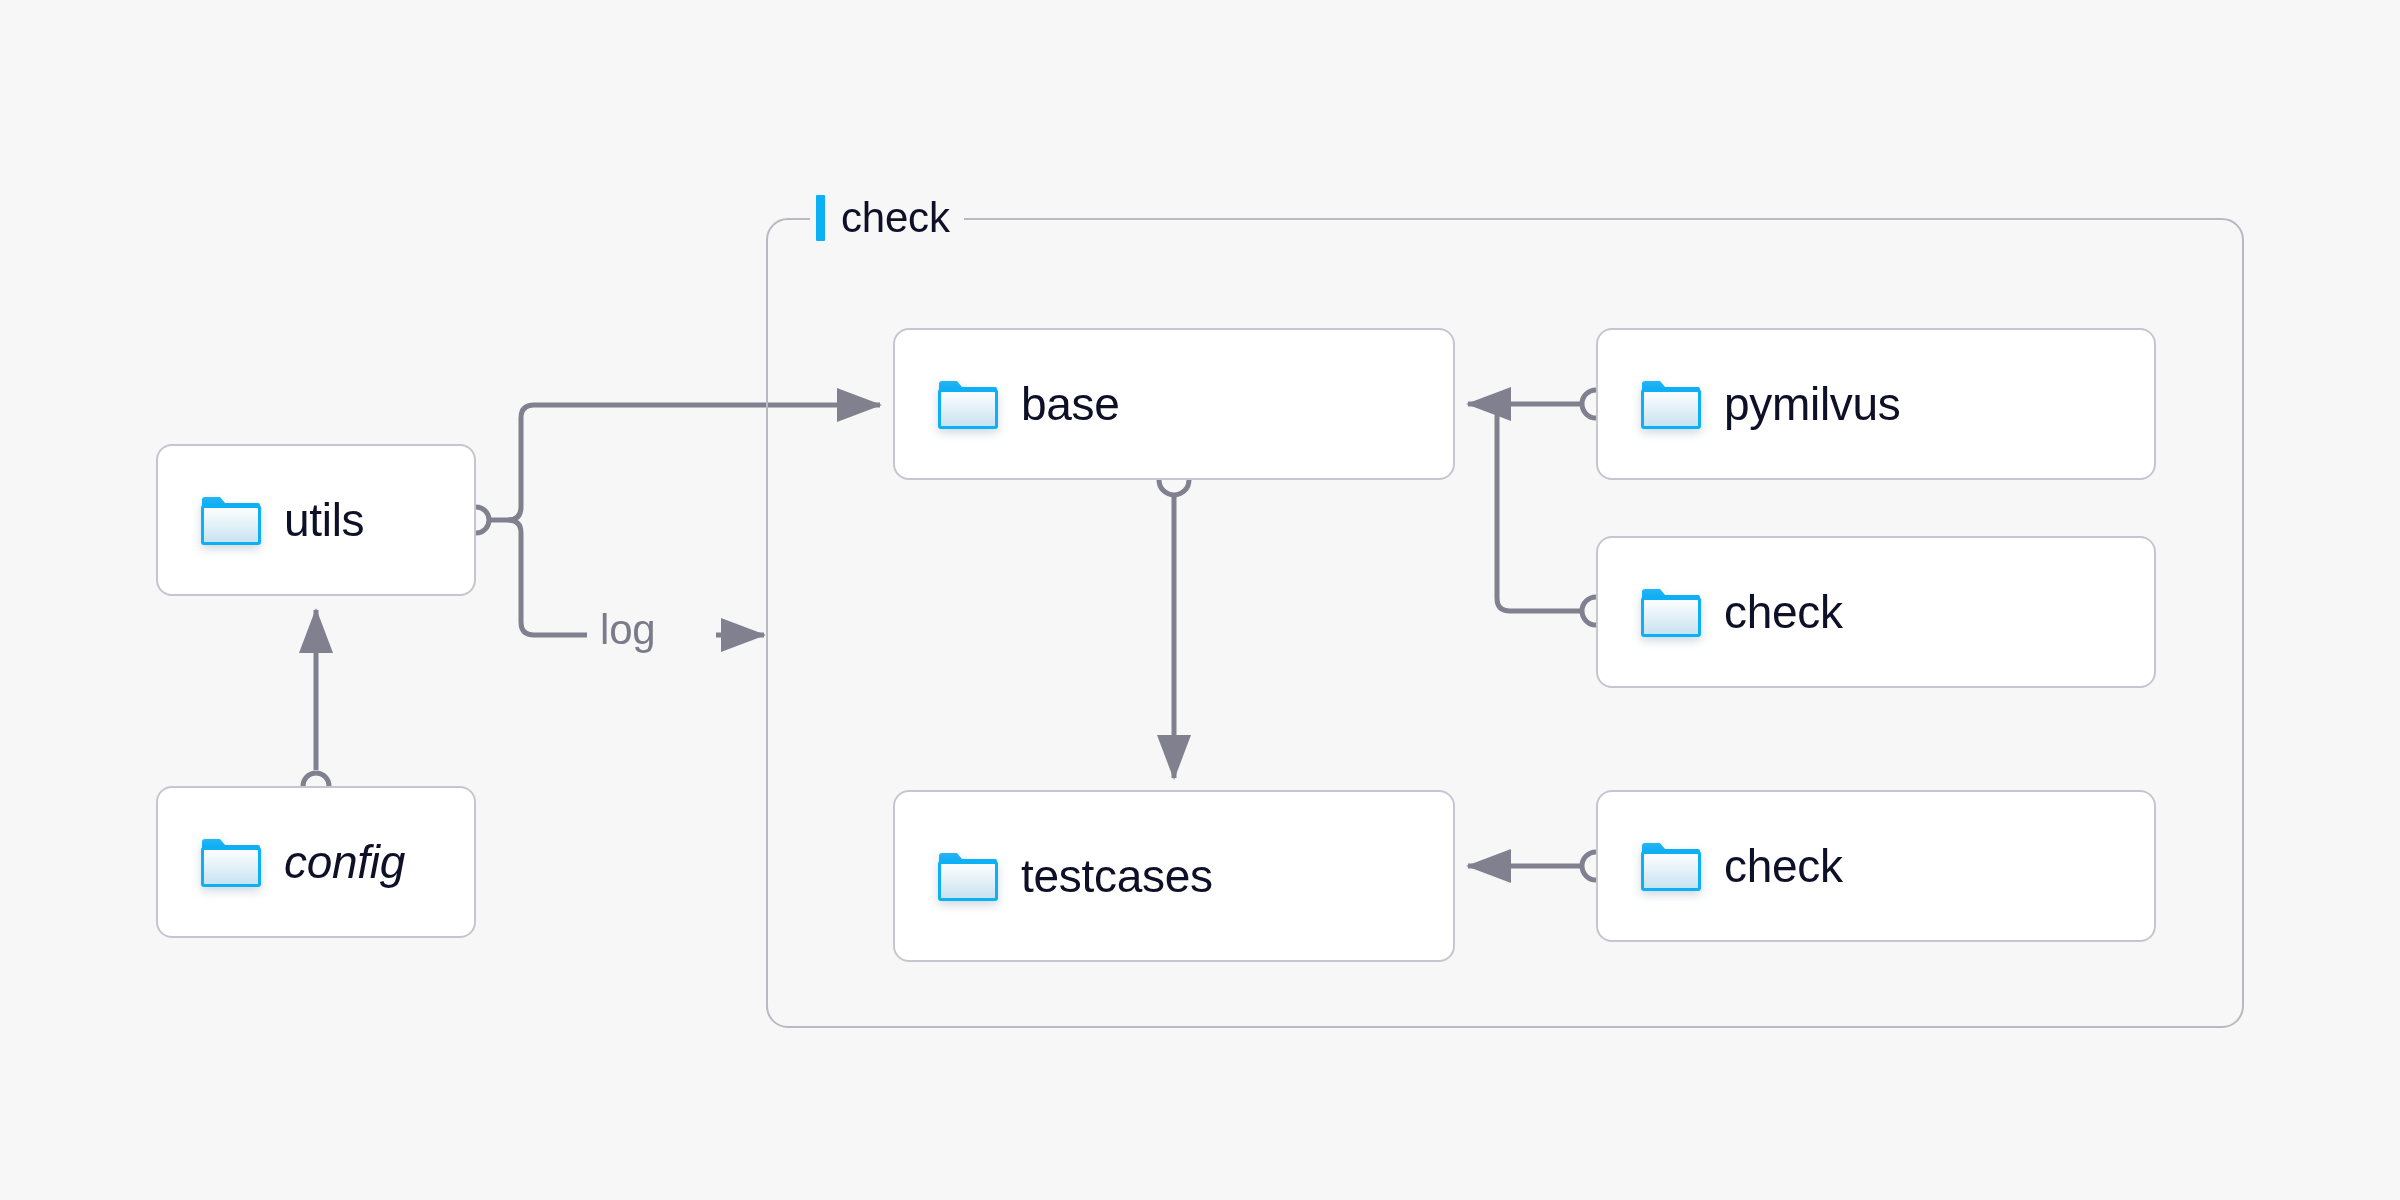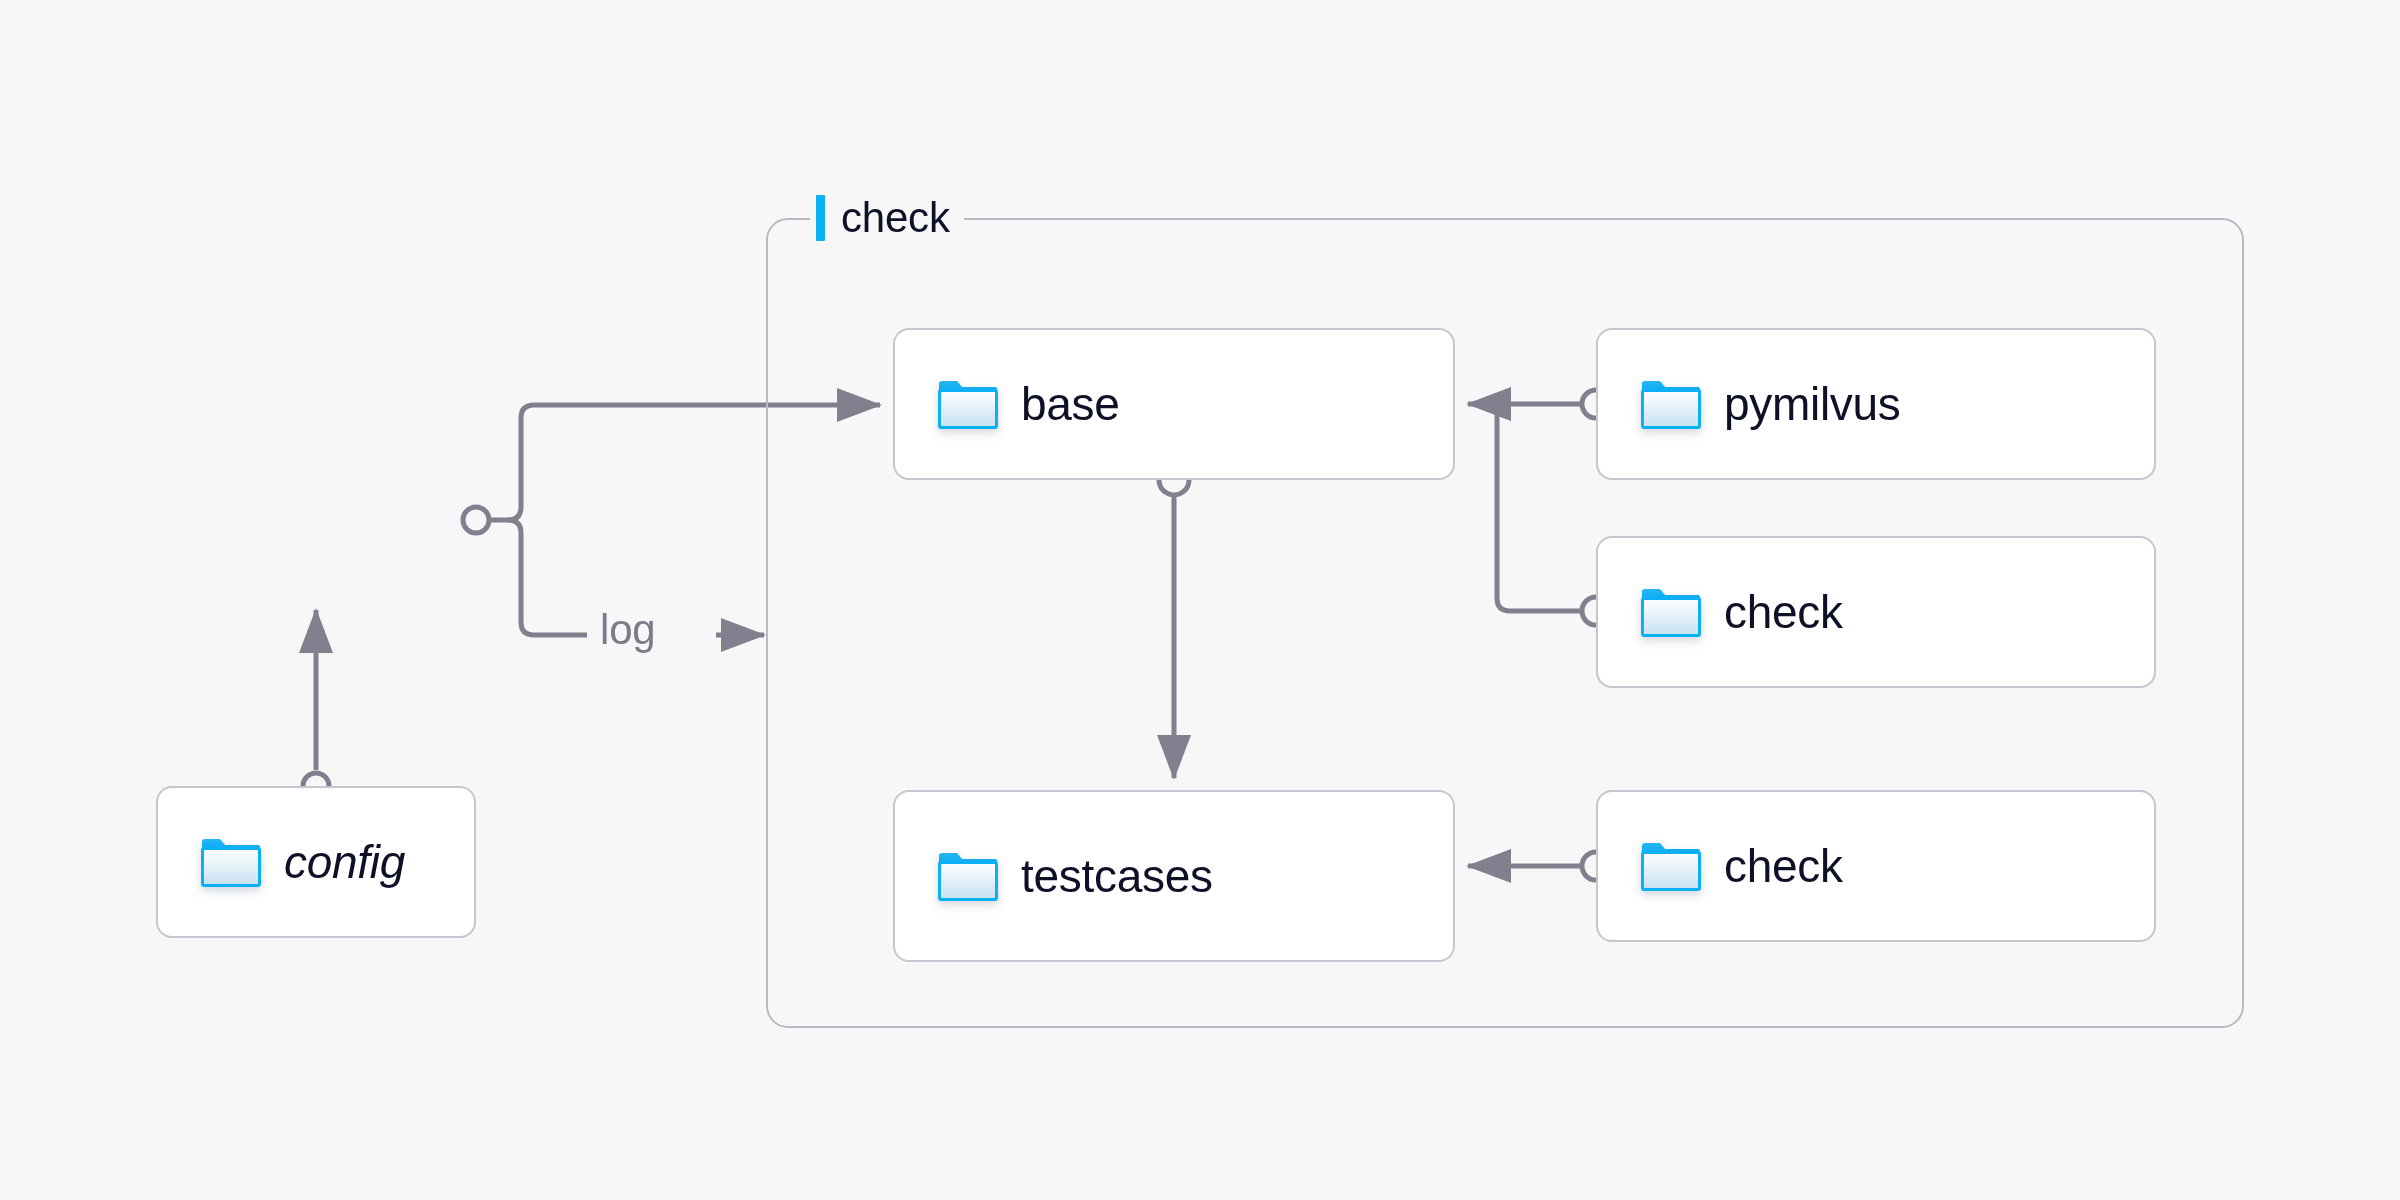--- a/index.html
+++ b/index.html
@@ -131,20 +131,27 @@
     </g>
   </svg>
 
   <div class="group-box" style="left:766px; top:218px; width:1478px; height:810px;"></div>
 
   <div class="group-label" style="left:810px; top:190px;">
     <span class="group-accent-bar"></span>
     <span class="group-label-text">check</span>
   </div>
 
+  <div class="node" style="left:156px; top:444px; width:320px; height:152px;">
+    <svg class="folder-icon" viewBox="0 0 62 52">
+      <path d="M2,10 L2,6 Q2,3 5,3 L20,3 L25,9 L58,9 Q60,9 60,11 L60,14 L2,14 Z" fill="url(#folderTabGrad)"></path>
+      <rect x="2.5" y="12.5" width="57" height="37" rx="1.5" fill="url(#folderGrad)" stroke="#0cb0f5" stroke-width="3"></rect>
+    </svg>
+    <span class="node-label">utils</span>
+  </div>
 
   <div class="node" style="left:156px; top:786px; width:320px; height:152px;font-style:italic;">
     <svg class="folder-icon" viewBox="0 0 62 52">
       <path d="M2,10 L2,6 Q2,3 5,3 L20,3 L25,9 L58,9 Q60,9 60,11 L60,14 L2,14 Z" fill="url(#folderTabGrad)"></path>
       <rect x="2.5" y="12.5" width="57" height="37" rx="1.5" fill="url(#folderGrad)" stroke="#0cb0f5" stroke-width="3"></rect>
     </svg>
     <span class="node-label">config</span>
   </div>
 
   <div class="node" style="left:893px; top:328px; width:562px; height:152px;">

